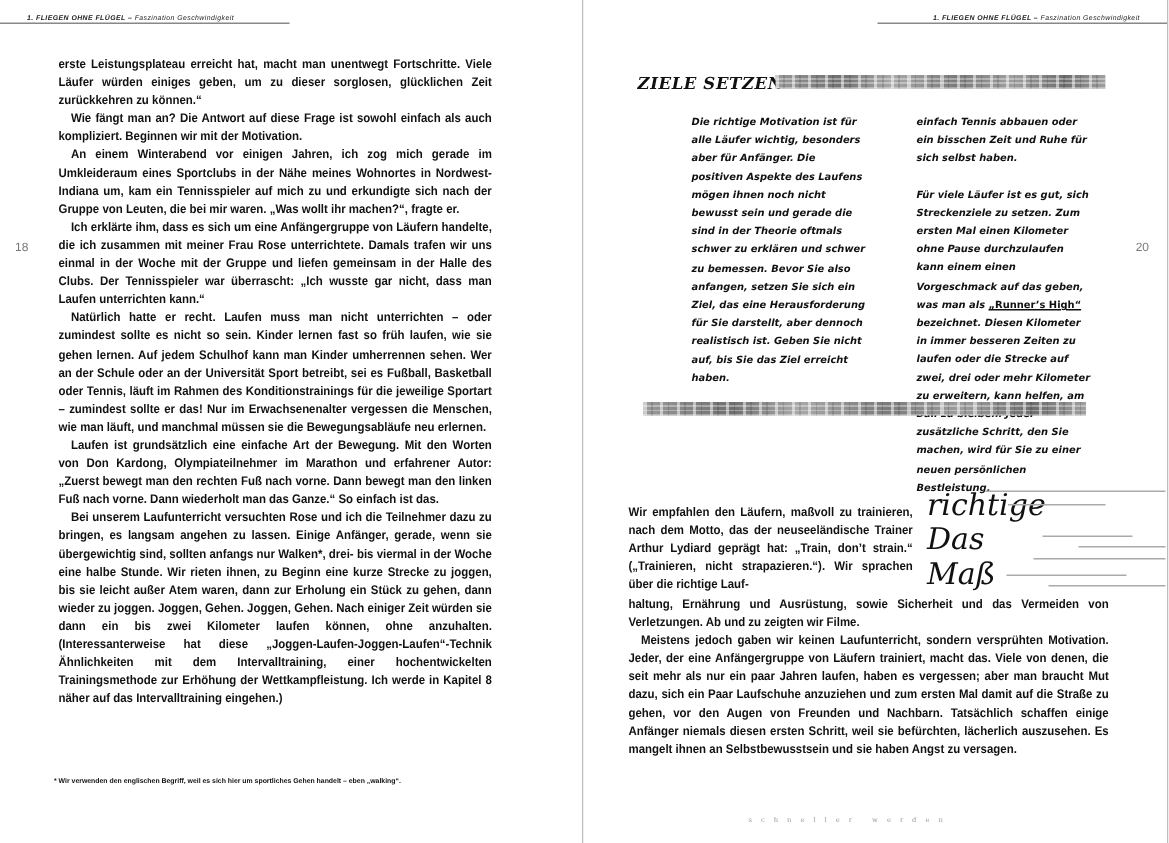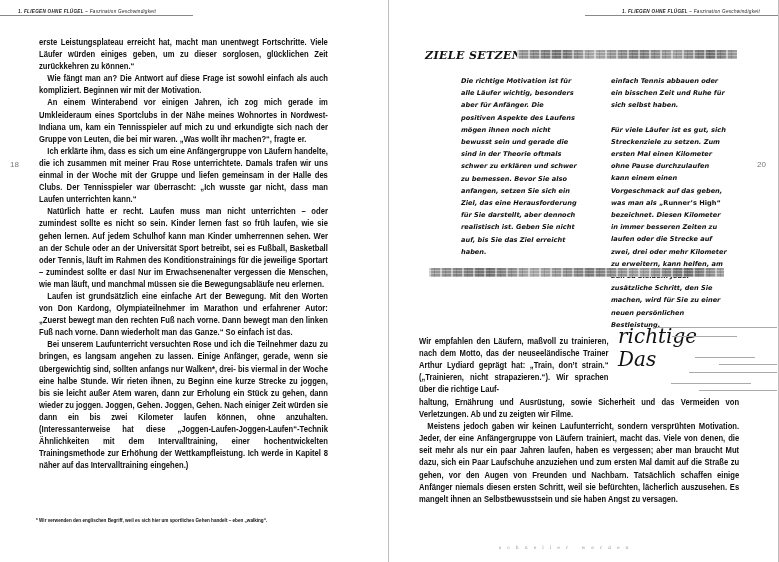--- a/index.html
+++ b/index.html
@@ -60,21 +60,21 @@
   }
   .grunge-top { left: 128px; top: 50px; width: 220px; }
   .grunge-bottom { left: 40px; top: 268px; width: 295px; }
 
   .box-col {
     position: absolute; top: 63px; width: 140px;
     font-family: "DejaVu Sans", sans-serif; font-style: italic; font-weight: bold;
     font-size: 6.6px; line-height: 12.2px; color: #111;
   }
   .box-col p { margin: 12px; }
-  .box-col .emph { font-style: normal; }
+  .box-col .emph { font-style: normal; text-decoration: underline; }
   .box-col-left { left: 60px; }
   .box-col-right { left: 210px; }
 
   .pull-title {
     position: absolute; left: 229px; top: 325px;
     font-family: "DejaVu Serif", serif; font-style: italic;
     font-size: 20px; line-height: 23px; color: #111;
   }
   .pull-line { position: absolute; height: 1px; background: #aaa; }
 
@@ -127,20 +127,21 @@
   </div>
   <div class="box-col box-col-right">
     <p>einfach Tennis abbauen oder ein bisschen Zeit und Ruhe für sich selbst haben.</p>
     <p><span>Für viele Läufer ist es gut, sich Streckenziele zu setzen. Zum ersten Mal einen Kilometer ohne Pause durchzulaufen kann einem einen Vorgeschmack auf das geben, was man als</span> <span class="emph">„Runner’s High“</span><span> bezeichnet. Diesen Kilometer in immer besseren Zeiten zu laufen oder die Strecke auf zwei, drei oder mehr Kilometer zu erweitern, kann helfen, am Ball zu bleiben. Jeder zusätzliche Schritt, den Sie machen, wird für Sie zu einer neuen persönlichen Bestleistung.</span></p>
   </div>
   <div class="grunge grunge-bottom"></div>
 
   <div class="pull-title">
     <div>richtige</div>
     <div>Das</div>
+    <div>Maß</div>
   </div>
   <div class="pull-line" style="left:268px;top:327px;width:120px;"></div>
   <div class="pull-line" style="left:283px;top:336px;width:65px;"></div>
   <div class="pull-line" style="left:306px;top:357px;width:60px;"></div>
   <div class="pull-line" style="left:330px;top:364px;width:58px;"></div>
   <div class="pull-line" style="left:300px;top:372px;width:88px;"></div>
   <div class="pull-line" style="left:282px;top:383px;width:80px;"></div>
   <div class="pull-line" style="left:310px;top:390px;width:78px;"></div>
 
   <div class="body-text right-body-narrow">

